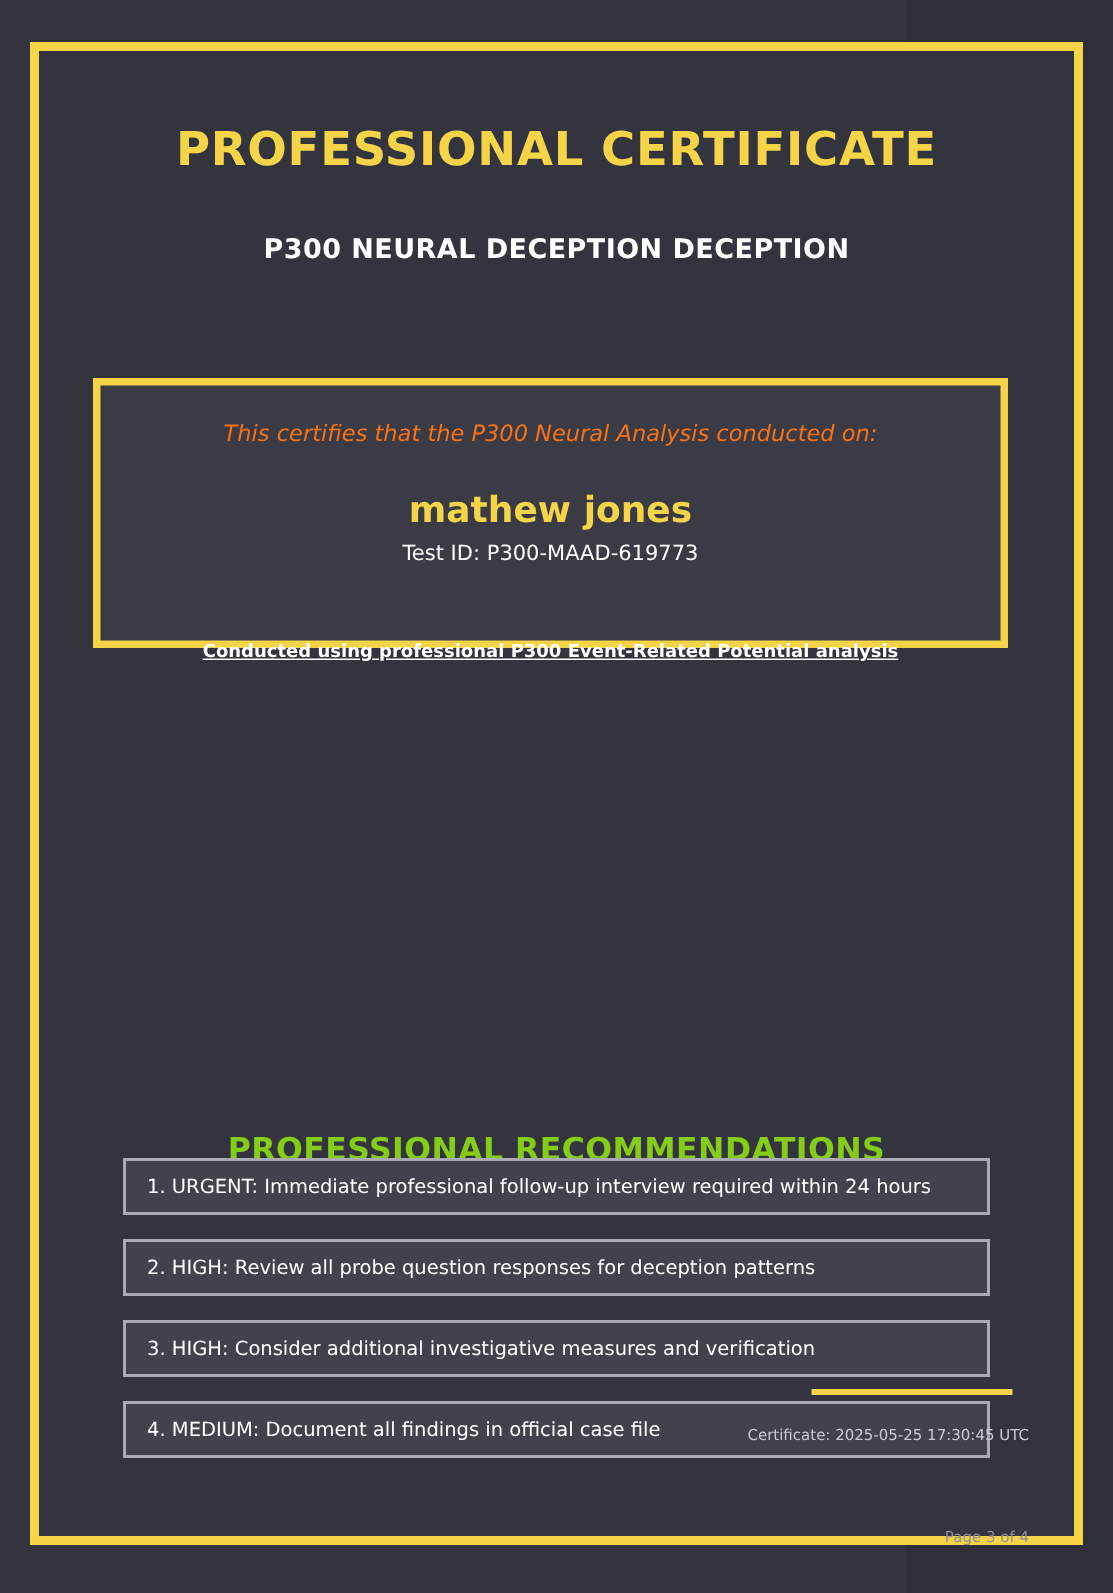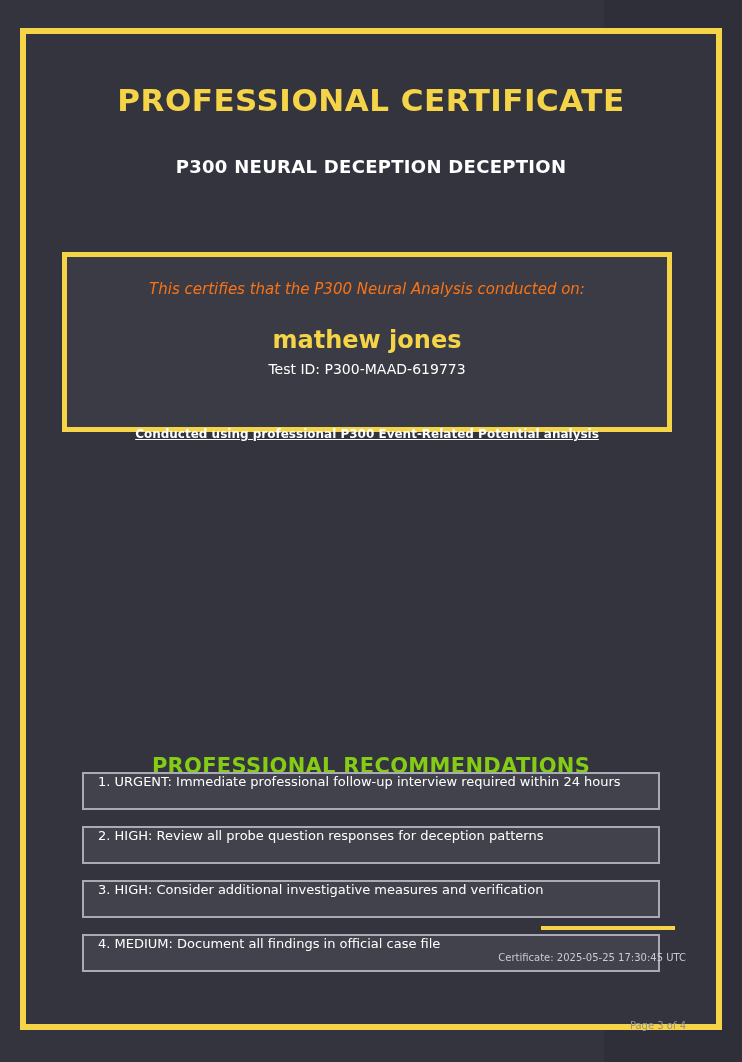--- a/index.html
+++ b/index.html
@@ -137,21 +137,21 @@
     width: 578px;
   }
   .rec-item {
     position: relative;
     border: 2px solid #a9aab3;
     background: #41424b;
     box-sizing: border-box;
     height: 38px;
     margin-bottom: 16px;
     display: flex;
-    align-items: flex-start;
+    align-items: center;
     padding-left: 14px;
     font-size: 13px;
     color: #ffffff;
   }
   .yellow-bar {
     position: absolute;
     left: 505px;
     top: 882px;
     width: 134px;
     height: 4px;

